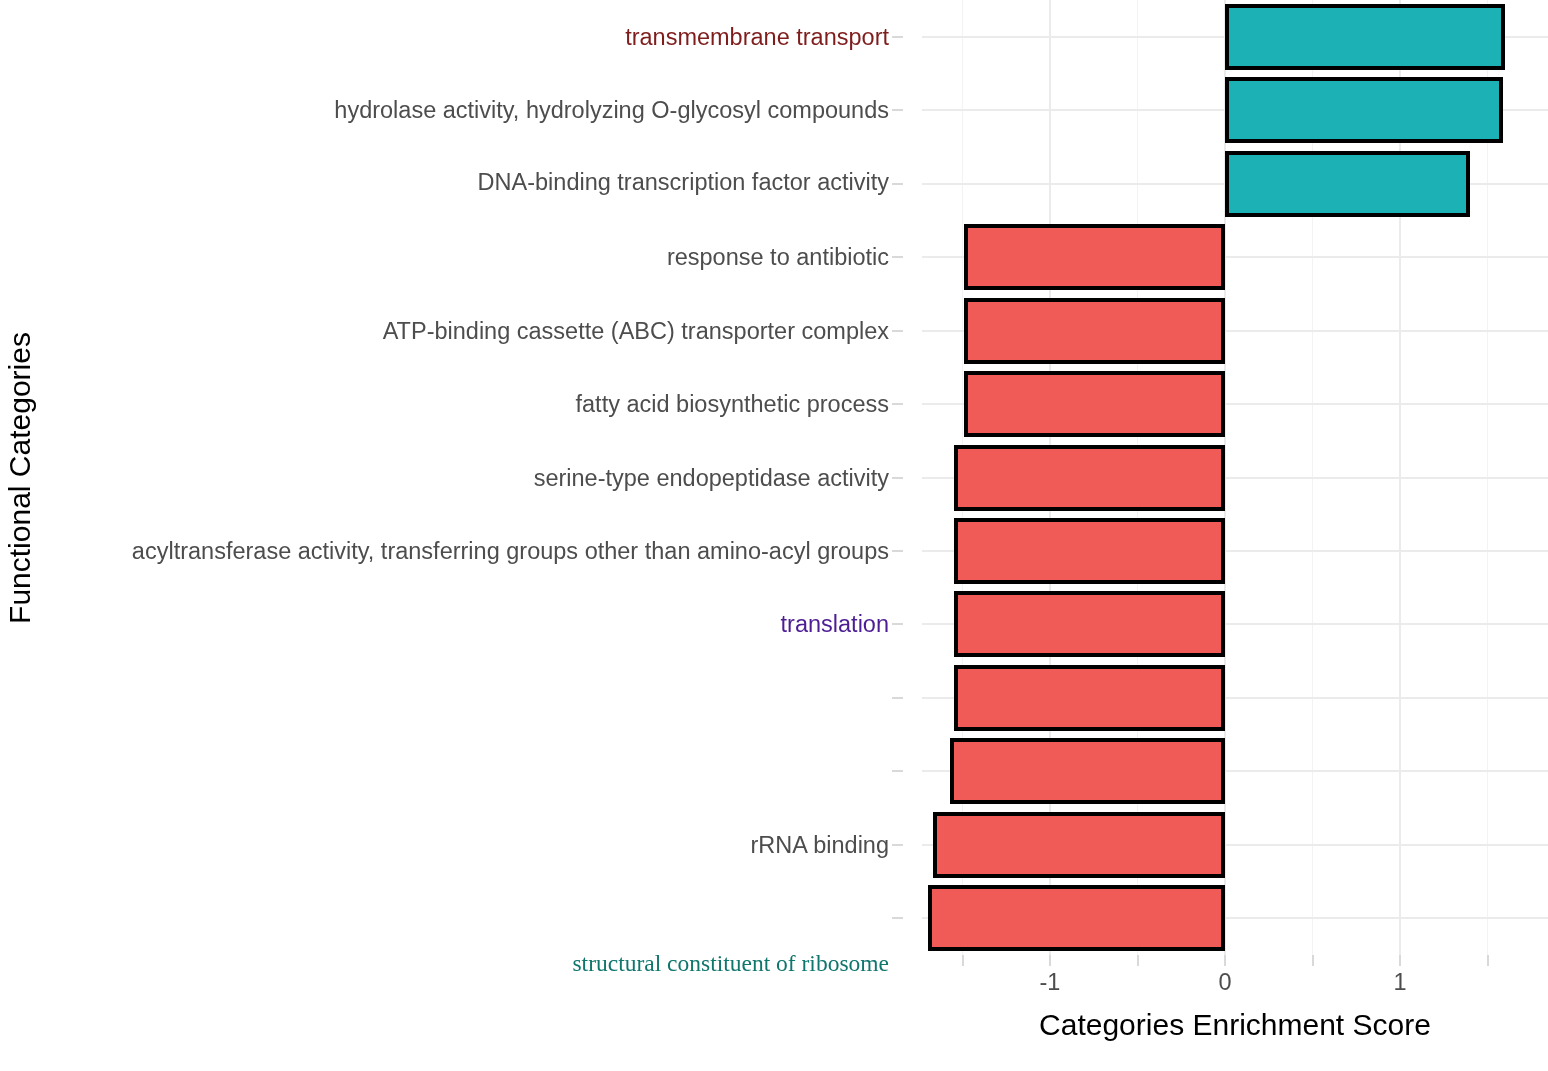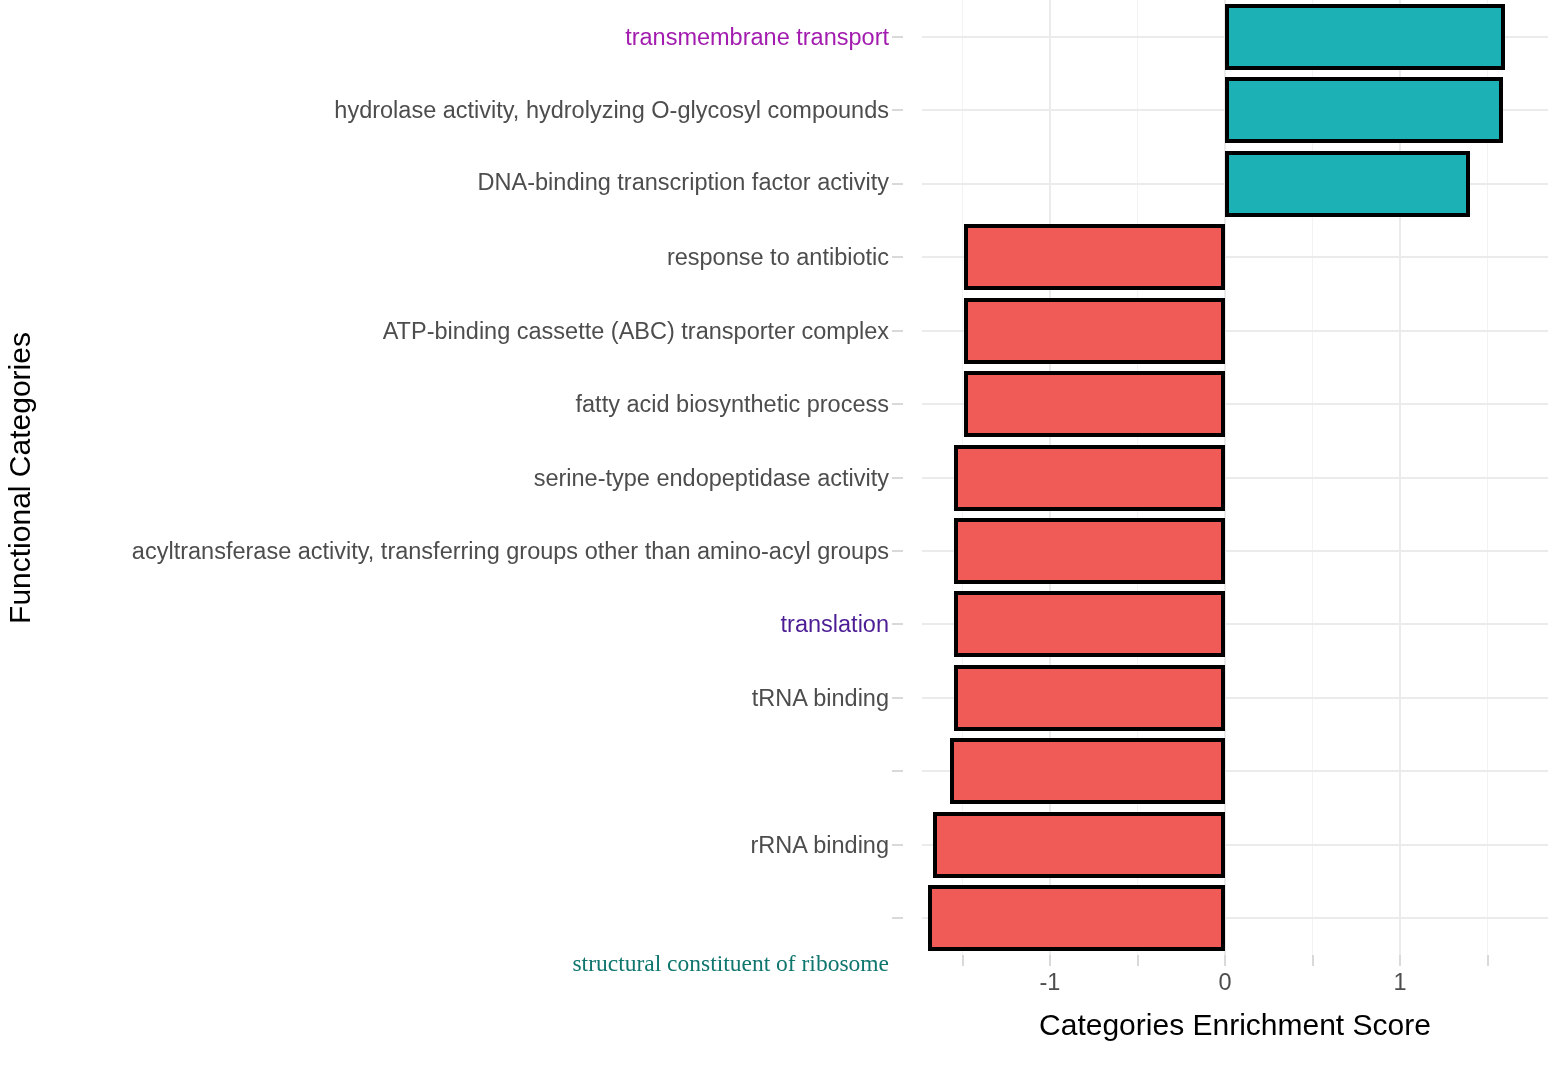--- a/index.html
+++ b/index.html
@@ -150,30 +150,29 @@
 </head>
 <body>
 
 <div id="chart-root">
 
   <div id="y-axis-title">
     <span>Functional Categories</span>
   </div>
 
   <div id="y-tick-labels">
-      <div class="y-tick-label" style="top: 36.7308px; color: #a21caf;">transmembrane transport</div>
+      <div class="y-tick-label" style="top: 36.7308px; color: #7f1d1d;">transmembrane transport</div>
       <div class="y-tick-label" style="top: 110.192px; color: rgb(77, 77, 77);">hydrolase activity, hydrolyzing O-glycosyl compounds</div>
       <div class="y-tick-label" style="top: 182px; color: rgb(77, 77, 77);">DNA-binding transcription factor activity</div>
       <div class="y-tick-label" style="top: 257.115px; color: rgb(77, 77, 77);">response to antibiotic</div>
       <div class="y-tick-label" style="top: 330.577px; color: rgb(77, 77, 77);">ATP-binding cassette (ABC) transporter complex</div>
       <div class="y-tick-label" style="top: 404.038px; color: rgb(77, 77, 77);">fatty acid biosynthetic process</div>
       <div class="y-tick-label" style="top: 477.5px; color: rgb(77, 77, 77);">serine-type endopeptidase activity</div>
       <div class="y-tick-label" style="top: 550.962px; color: rgb(77, 77, 77);">acyltransferase activity, transferring groups other than amino-acyl groups</div>
       <div class="y-tick-label" style="top: 624.423px; color: #4c1d95;">translation</div>
-      <div class="y-tick-label" style="top: 697.885px; color: rgb(77, 77, 77);">tRNA binding</div>
       <div class="y-tick-label" style="top: 844.808px; color: rgb(77, 77, 77);">rRNA binding</div>
       <div class="y-tick-label" style="top: 963px; color: #0f766e; font-family: Liberation Serif, serif;">structural constituent of ribosome</div>
     </div>
   <div id="y-ticks">
       <div class="y-tick-mark" style="top: 36.7308px;"></div>
       <div class="y-tick-mark" style="top: 110.192px;"></div>
       <div class="y-tick-mark" style="top: 183.654px;"></div>
       <div class="y-tick-mark" style="top: 257.115px;"></div>
       <div class="y-tick-mark" style="top: 330.577px;"></div>
       <div class="y-tick-mark" style="top: 404.038px;"></div>

